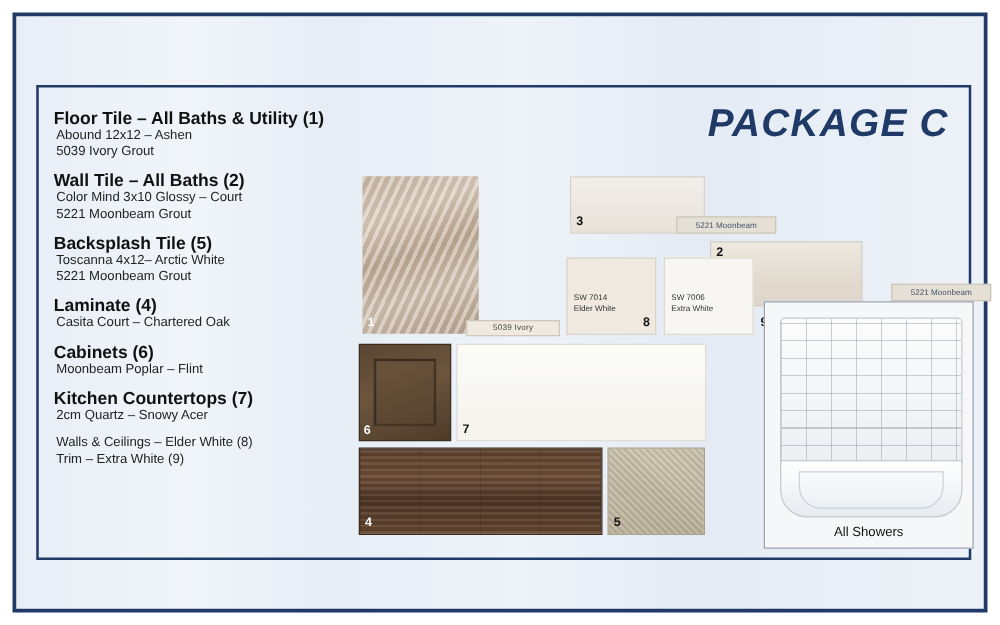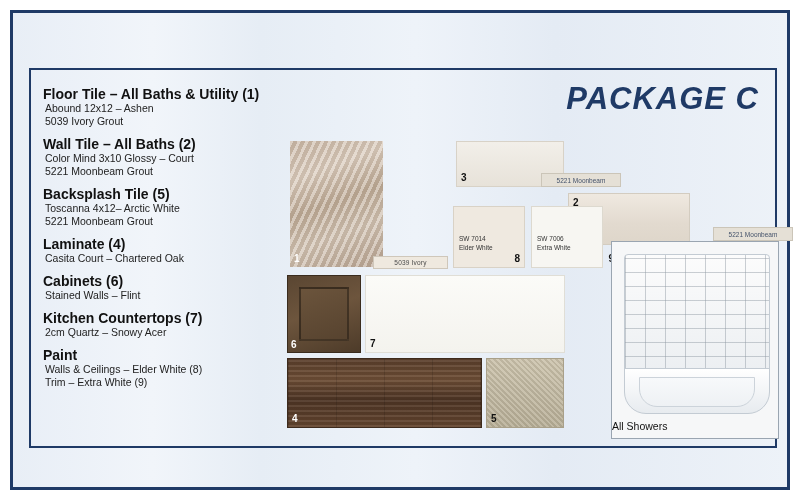--- a/index.html
+++ b/index.html
@@ -161,21 +161,21 @@
     background:linear-gradient(180deg,#ffffff 0%,#e7ebef 100%);
     border:1px solid #c3cbd3;
     border-radius:0 0 22px 22px;
   }
   .shower-tub:after{
     content:"";position:absolute;left:14px;top:8px;right:14px;bottom:6px;
     border:1px solid #ccd3da;border-radius:0 0 18px 18px;
     background:linear-gradient(180deg,#f7f9fb,#eef1f4);
   }
   .shower-caption{
-    position:absolute;left:0;right:0;bottom:6px;text-align:left;
+    position:absolute;left:0;right:0;bottom:6px;text-align:center;
     font-size:10.5px;color:#111;
   }
 </style>
 </head>
 <body>
 
 <div class="page">
   <div class="board">
 
     <div class="title">PACKAGE C</div>
@@ -203,30 +203,29 @@
       </div>
 
       <div class="spec-group">
         <div class="spec-head">Laminate (4)</div>
         <div class="spec-line">Casita Court – Chartered Oak</div>
       </div>
 
 
       <div class="spec-group">
         <div class="spec-head">Cabinets (6)</div>
-        <div class="spec-line">Stained Walls – Flint</div>
+        <div class="spec-line">Moonbeam Poplar – Flint</div>
       </div>
 
       <div class="spec-group">
         <div class="spec-head">Kitchen Countertops (7)</div>
         <div class="spec-line">2cm Quartz – Snowy Acer</div>
       </div>
 
       <div class="spec-group">
-        <div class="spec-head">Paint</div>
         <div class="spec-line">Walls &amp; Ceilings – Elder White (8)</div>
         <div class="spec-line">Trim – Extra White (9)</div>
       </div>
 
     </div>
 
     <div class="sw" id="s1">
       <span class="num light" style="left:4px;bottom:3px;">1</span>
     </div>
 

